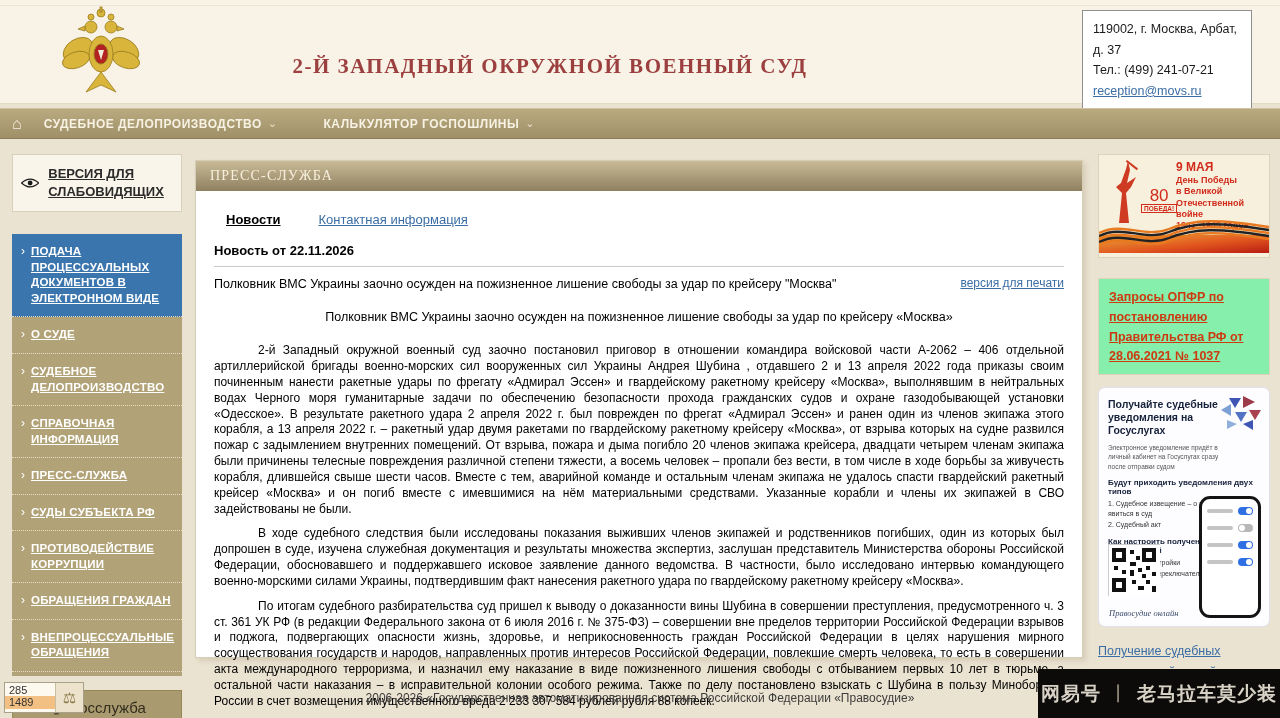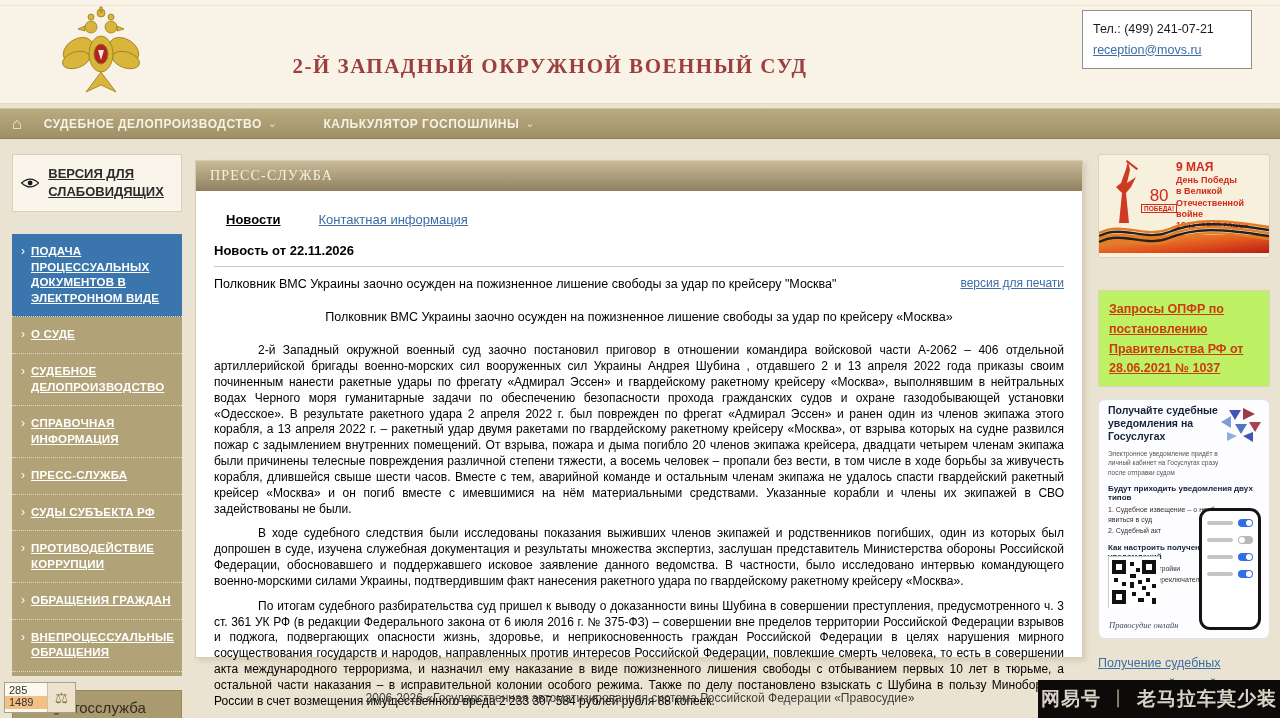--- a/index.html
+++ b/index.html
@@ -94,26 +94,26 @@
   }
   .v-statue { position:absolute; left:4px; top:4px; }
   .v-badge { position:absolute; left:42px; top:32px; text-align:center; color:#d12b1c; }
   .v-badge .n { font-size:17px; font-weight:normal; line-height:1; }
   .v-badge .l { font-size:6.5px; font-weight:bold; border:1px solid #d12b1c; padding:0 2px; }
   .v-text { position:absolute; left:77px; top:5px; color:#d12b1c; font-weight:bold; }
   .v-text .d { font-size:12px; margin-bottom:1px; }
   .v-text .t { font-size:9px; line-height:1.25; }
   .v-ribbon { position:absolute; left:0; bottom:0; }
   .opfr {
-    margin-top:32px; background:#bef264; border:1px solid #ddd3bb; padding:8px 10px;
+    margin-top:20px; background:#86efac; border:1px solid #ddd3bb; padding:8px 10px;
   }
   .opfr a { color:#cc3a10; font-weight:bold; font-size:12.5px; line-height:1.5; text-decoration:underline; }
   .gbanner {
     position:relative; margin-top:12px; height:240px; background:#fdfdff;
-    border:1px solid #dfe2ec; border-radius:7px; padding:4px 9px; overflow:hidden;
+    border:1px solid #dfe2ec; border-radius:7px; padding:10px 9px; overflow:hidden;
   }
   .gb-logo { position:absolute; top:8px; right:6px; }
   .gb-title { font-weight:bold; font-size:10.5px; color:#15203a; width:118px; line-height:1.25; }
   .gb-sub { font-size:6.5px; color:#555; margin-top:6px; width:120px; line-height:1.4; }
   .gb-h { font-weight:bold; font-size:8px; color:#15203a; margin-top:7px; }
   .gb-list { font-size:7px; color:#333; margin-top:3px; line-height:1.5; list-style:none; }
   .gb-list.dots li:before { content:"• "; color:#3a5fd0; }
   .gb-qr { position:absolute; left:9px; bottom:26px; }
   .gb-foot { position:absolute; left:10px; bottom:8px; font-family:"Liberation Serif",serif; font-style:italic; font-size:8.5px; color:#3a4a6b; }
   .phone {
@@ -130,29 +130,29 @@
   .glink a { color:#3b6ea5; font-size:12.5px; line-height:1.65; text-decoration:underline; }
   
   .footer-text {
     position:absolute; bottom:13px; left:0; width:1280px; text-align:center;
     font-size:12px; color:#3c3c3c;
   }
   .counter {
     position:absolute; left:4px; bottom:5px; display:flex;
     border:1px solid #a9a089; background:#fdf9ef; height:31px;
   }
-  .cnt-nums { display:flex; flex-direction:column; font-size:11px; color:#333; width:42px; }
+  .cnt-nums { display:flex; flex-direction:column; font-size:11px; color:#333; width:50px; }
   .cnt-nums .a { padding:1px 4px 0; }
   .cnt-nums .b { padding:0 4px 1px; background:#f3c083; }
   .cnt-icon {
     width:28px; display:flex; align-items:center; justify-content:center;
     background:#ede3cc; border-left:1px solid #c9bfa2; color:#8a7a4a; font-size:15px;
   }
   .watermark {
-    position:absolute; right:0; bottom:0; width:242px; height:38px;
+    position:absolute; right:0; bottom:0; width:242px; height:49px;
     background:#0d0b09; display:flex; align-items:center; justify-content:center; gap:8px;
     color:#d8d2c6; font-weight:bold; font-size:19px; letter-spacing:1px;
   }
   .watermark .sep { color:#a79f8e; font-weight:normal; }
 </style>
 </head>
 <body>
 
 <div class="header">
   <div class="emblem">
@@ -172,20 +172,21 @@
         <circle cx="53" cy="11" r="3"></circle>
         <circle cx="43" cy="7" r="4"></circle>
         <rect x="42" y="1" width="2" height="5"></rect>
       </g>
       <ellipse cx="43" cy="48" rx="7" ry="10" fill="#b22222" stroke="#9a7c1e"></ellipse>
       <path d="M40,44 L46,44 L43,54 Z" fill="#f2ecdc"></path>
     </svg>
   </div>
   <div class="site-title">2-Й ЗАПАДНЫЙ ОКРУЖНОЙ ВОЕННЫЙ СУД</div>
   <div class="contact-box">
+    <div>119002, г. Москва, Арбат, д. 37</div>
     <div>Тел.: (499) 241-07-21</div>
     <a href="#">reception@movs.ru</a>
   </div>
 </div>
 
 <div class="navbar">
   <span class="nav-home">⌂</span>
   <div class="nav-item">
     <span>СУДЕБНОЕ ДЕЛОПРОИЗВОДСТВО</span>
     <span class="chev">⌄</span>

